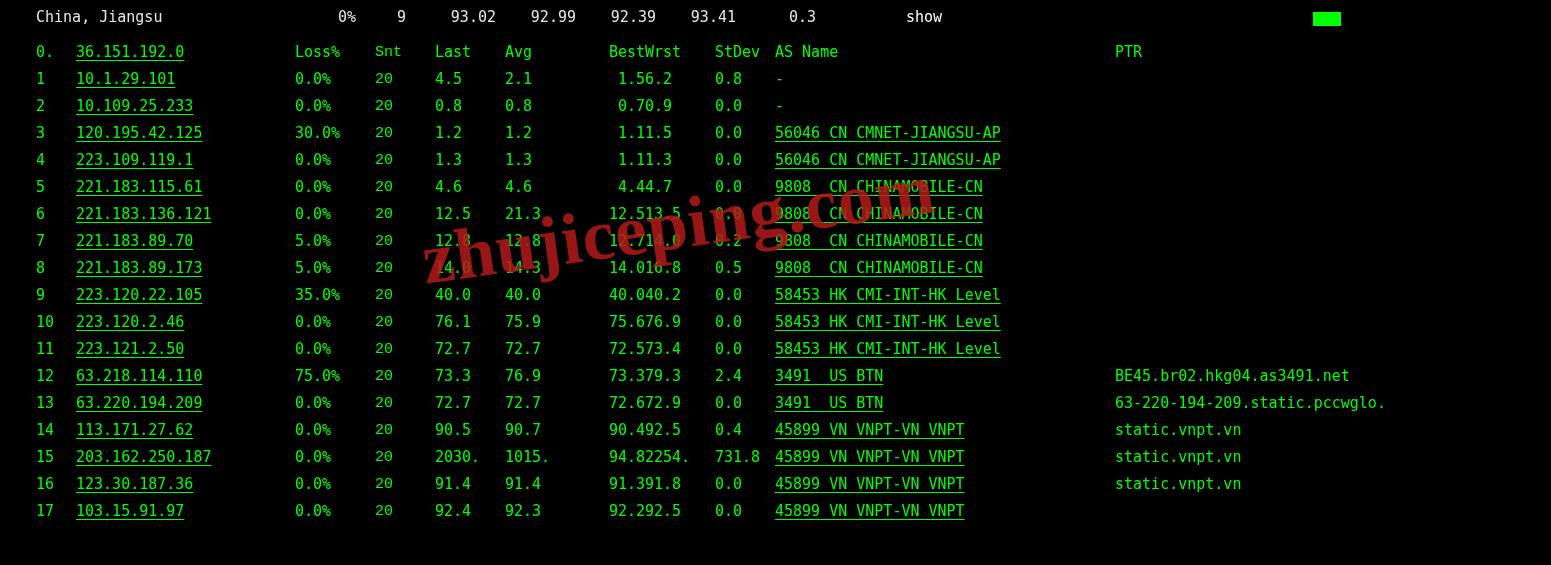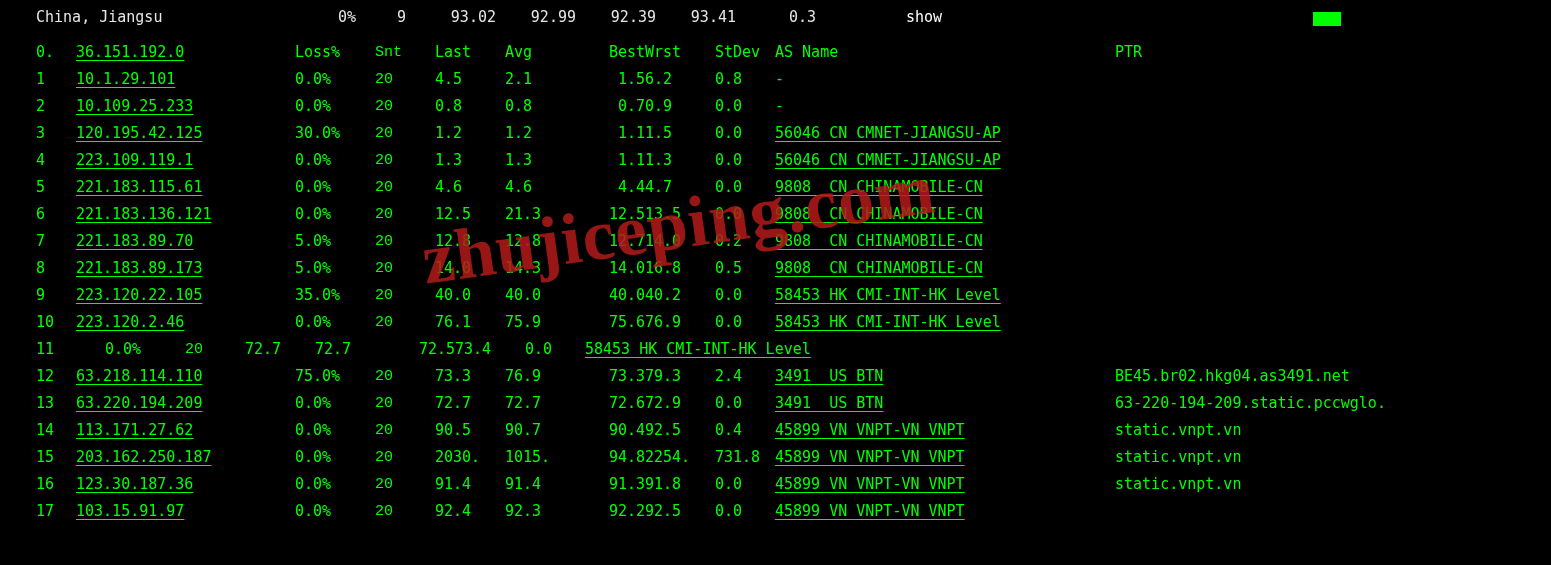--- a/index.html
+++ b/index.html
@@ -99,21 +99,21 @@
     <div class="row"><span class="hop">1</span><span class="ip link">10.1.29.101</span><span class="loss">0.0%</span><span class="snt">20</span><span class="last">4.5</span><span class="avg">2.1</span><span class="best">1.5</span><span class="wrst">6.2</span><span class="stdev">0.8</span><span class="asname">-</span><span class="ptr"></span></div>
     <div class="row"><span class="hop">2</span><span class="ip link">10.109.25.233</span><span class="loss">0.0%</span><span class="snt">20</span><span class="last">0.8</span><span class="avg">0.8</span><span class="best">0.7</span><span class="wrst">0.9</span><span class="stdev">0.0</span><span class="asname">-</span><span class="ptr"></span></div>
     <div class="row"><span class="hop">3</span><span class="ip link">120.195.42.125</span><span class="loss">30.0%</span><span class="snt">20</span><span class="last">1.2</span><span class="avg">1.2</span><span class="best">1.1</span><span class="wrst">1.5</span><span class="stdev">0.0</span><span class="asname link">56046 CN CMNET-JIANGSU-AP</span><span class="ptr"></span></div>
     <div class="row"><span class="hop">4</span><span class="ip link">223.109.119.1</span><span class="loss">0.0%</span><span class="snt">20</span><span class="last">1.3</span><span class="avg">1.3</span><span class="best">1.1</span><span class="wrst">1.3</span><span class="stdev">0.0</span><span class="asname link">56046 CN CMNET-JIANGSU-AP</span><span class="ptr"></span></div>
     <div class="row"><span class="hop">5</span><span class="ip link">221.183.115.61</span><span class="loss">0.0%</span><span class="snt">20</span><span class="last">4.6</span><span class="avg">4.6</span><span class="best">4.4</span><span class="wrst">4.7</span><span class="stdev">0.0</span><span class="asname link">9808  CN CHINAMOBILE-CN</span><span class="ptr"></span></div>
     <div class="row"><span class="hop">6</span><span class="ip link">221.183.136.121</span><span class="loss">0.0%</span><span class="snt">20</span><span class="last">12.5</span><span class="avg">21.3</span><span class="best">12.5</span><span class="wrst">13.5</span><span class="stdev">0.0</span><span class="asname link">9808  CN CHINAMOBILE-CN</span><span class="ptr"></span></div>
     <div class="row"><span class="hop">7</span><span class="ip link">221.183.89.70</span><span class="loss">5.0%</span><span class="snt">20</span><span class="last">12.8</span><span class="avg">12.8</span><span class="best">12.7</span><span class="wrst">14.0</span><span class="stdev">0.2</span><span class="asname link">9808  CN CHINAMOBILE-CN</span><span class="ptr"></span></div>
     <div class="row"><span class="hop">8</span><span class="ip link">221.183.89.173</span><span class="loss">5.0%</span><span class="snt">20</span><span class="last">14.0</span><span class="avg">14.3</span><span class="best">14.0</span><span class="wrst">16.8</span><span class="stdev">0.5</span><span class="asname link">9808  CN CHINAMOBILE-CN</span><span class="ptr"></span></div>
     <div class="row"><span class="hop">9</span><span class="ip link">223.120.22.105</span><span class="loss">35.0%</span><span class="snt">20</span><span class="last">40.0</span><span class="avg">40.0</span><span class="best">40.0</span><span class="wrst">40.2</span><span class="stdev">0.0</span><span class="asname link">58453 HK CMI-INT-HK Level</span><span class="ptr"></span></div>
     <div class="row"><span class="hop">10</span><span class="ip link">223.120.2.46</span><span class="loss">0.0%</span><span class="snt">20</span><span class="last">76.1</span><span class="avg">75.9</span><span class="best">75.6</span><span class="wrst">76.9</span><span class="stdev">0.0</span><span class="asname link">58453 HK CMI-INT-HK Level</span><span class="ptr"></span></div>
-    <div class="row"><span class="hop">11</span><span class="loss">0.0%</span><span class="snt">20</span><span class="last">72.7</span><span class="avg">72.7</span><span class="best">72.5</span><span class="wrst">73.4</span><span class="stdev">0.0</span><span class="asname link">58453 HK CMI-INT-HK Level</span><span class="ptr"></span></div>
+    <div class="row"><span class="hop">11</span><span class="ip link">223.121.2.50</span><span class="loss">0.0%</span><span class="snt">20</span><span class="last">72.7</span><span class="avg">72.7</span><span class="best">72.5</span><span class="wrst">73.4</span><span class="stdev">0.0</span><span class="asname link">58453 HK CMI-INT-HK Level</span><span class="ptr"></span></div>
     <div class="row"><span class="hop">12</span><span class="ip link">63.218.114.110</span><span class="loss">75.0%</span><span class="snt">20</span><span class="last">73.3</span><span class="avg">76.9</span><span class="best">73.3</span><span class="wrst">79.3</span><span class="stdev">2.4</span><span class="asname link">3491  US BTN</span><span class="ptr">BE45.br02.hkg04.as3491.net</span></div>
     <div class="row"><span class="hop">13</span><span class="ip link">63.220.194.209</span><span class="loss">0.0%</span><span class="snt">20</span><span class="last">72.7</span><span class="avg">72.7</span><span class="best">72.6</span><span class="wrst">72.9</span><span class="stdev">0.0</span><span class="asname link">3491  US BTN</span><span class="ptr">63-220-194-209.static.pccwglo.</span></div>
     <div class="row"><span class="hop">14</span><span class="ip link">113.171.27.62</span><span class="loss">0.0%</span><span class="snt">20</span><span class="last">90.5</span><span class="avg">90.7</span><span class="best">90.4</span><span class="wrst">92.5</span><span class="stdev">0.4</span><span class="asname link">45899 VN VNPT-VN VNPT</span><span class="ptr">static.vnpt.vn</span></div>
     <div class="row"><span class="hop">15</span><span class="ip link">203.162.250.187</span><span class="loss">0.0%</span><span class="snt">20</span><span class="last">2030.</span><span class="avg">1015.</span><span class="best">94.8</span><span class="wrst">2254.</span><span class="stdev">731.8</span><span class="asname link">45899 VN VNPT-VN VNPT</span><span class="ptr">static.vnpt.vn</span></div>
     <div class="row"><span class="hop">16</span><span class="ip link">123.30.187.36</span><span class="loss">0.0%</span><span class="snt">20</span><span class="last">91.4</span><span class="avg">91.4</span><span class="best">91.3</span><span class="wrst">91.8</span><span class="stdev">0.0</span><span class="asname link">45899 VN VNPT-VN VNPT</span><span class="ptr">static.vnpt.vn</span></div>
     <div class="row"><span class="hop">17</span><span class="ip link">103.15.91.97</span><span class="loss">0.0%</span><span class="snt">20</span><span class="last">92.4</span><span class="avg">92.3</span><span class="best">92.2</span><span class="wrst">92.5</span><span class="stdev">0.0</span><span class="asname link">45899 VN VNPT-VN VNPT</span><span class="ptr"></span></div>
   </div>
 
 <div class="watermark">zhujiceping.com</div>
 

